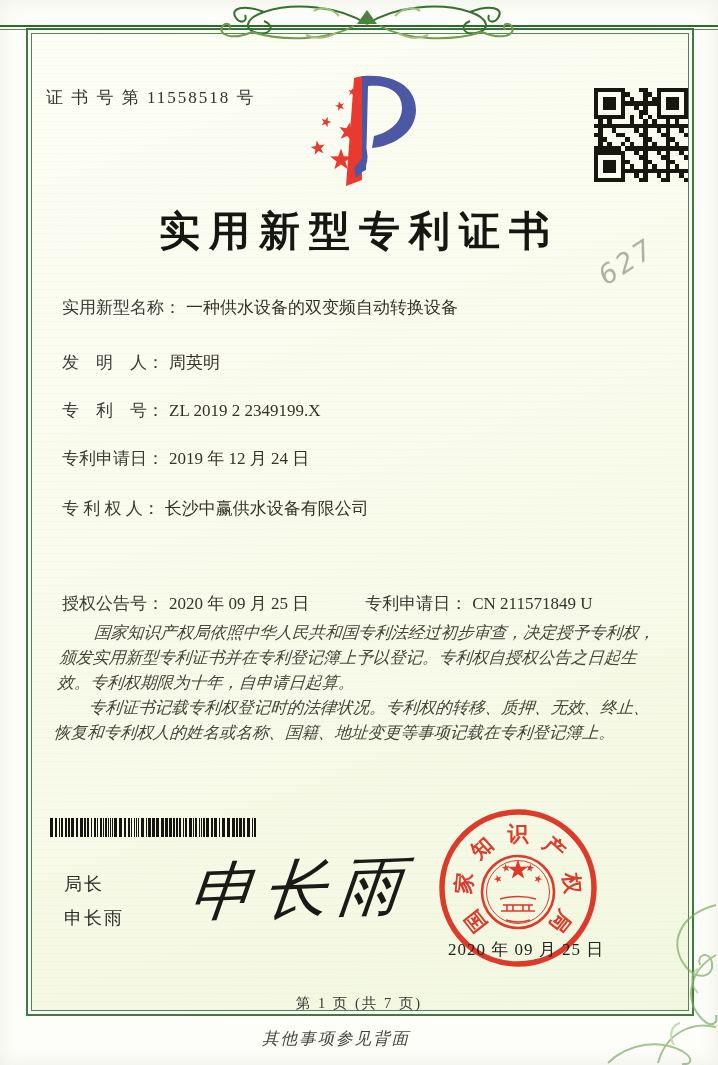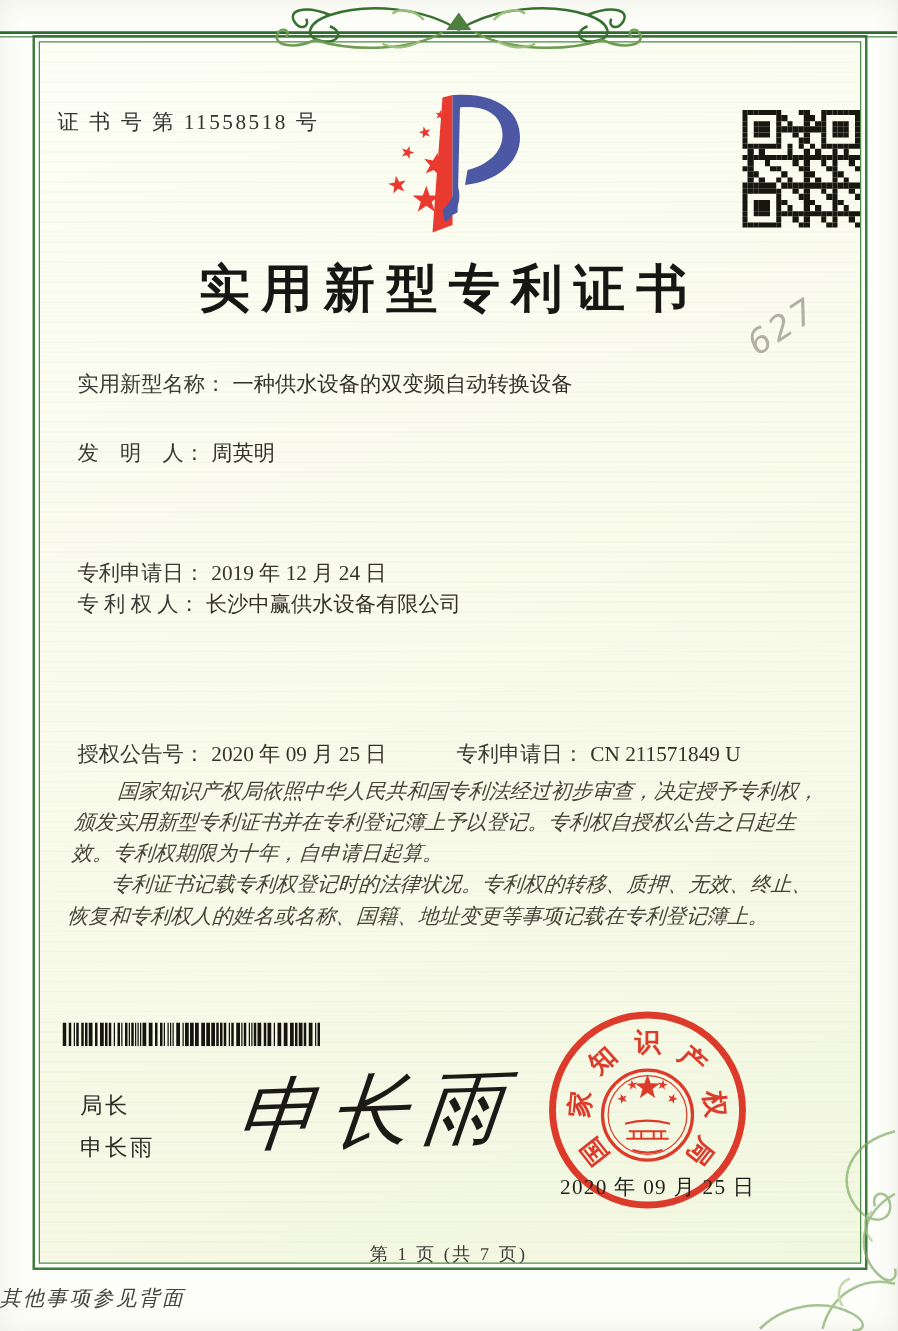--- a/index.html
+++ b/index.html
@@ -38,21 +38,21 @@
   .barcode{left:50px;top:818px;width:214px;height:19px;z-index:3;font-size:0;white-space:nowrap;overflow:hidden;}
   .barcode span{display:inline-block;height:19px;background:#15140f;vertical-align:top;}
   .officer-title{left:64px;top:872px;font-size:18px;color:#2e2d28;z-index:3;letter-spacing:2px;}
   .officer-name{left:64px;top:906px;font-size:18px;color:#2e2d28;z-index:3;letter-spacing:2px;}
   .signature{left:190px;top:846px;font-size:64px;color:#1b1a17;z-index:3;
              letter-spacing:10px;transform:rotate(-2deg) skewX(-8deg);font-weight:500;
              font-style:italic;}
   .seal{left:436px;top:806px;z-index:4;}
   .seal-date{left:448px;top:938px;font-size:17px;color:#201f1b;letter-spacing:1px;z-index:5;}
   .page-number{left:0;top:994px;width:718px;text-align:center;font-size:14.5px;color:#3a3933;z-index:3;letter-spacing:2px;}
-  .footer-note{left:0;top:1028px;width:672px;font-size:16.5px;color:#45443c;
+  .footer-note{left:0;top:1028px;width:672px;text-align:center;font-size:16.5px;color:#45443c;
                z-index:3;font-style:italic;letter-spacing:2px;}
   .top-ornament{left:0;top:0;z-index:2;}
   .corner-ornament{right:0;bottom:0;z-index:2;opacity:.8;}
   .logo{left:296px;top:74px;z-index:3;}
   .qr{left:594px;top:88px;width:94px;height:94px;z-index:3;display:grid;
       grid-template-columns:repeat(21,1fr);grid-template-rows:repeat(21,1fr);}
   .qr i{display:block;}
   .qr i.d{background:#17160f;}
 </style>
 </head>
@@ -557,24 +557,27 @@
   <div class="abs title">实用新型专利证书</div>
 
   <div class="abs pencil-note">627</div>
 
   <div class="abs field-row" style="top:351px">
     <span class="field-label">发　明　人：</span><span class="field-value">周英明</span>
   </div>
   <div class="abs field-row" style="top:296px">
     <span class="field-label">实用新型名称：</span><span class="field-value">一种供水设备的双变频自动转换设备</span>
   </div>
+  <div class="abs field-row" style="top:399px">
+    <span class="field-label">专　利　号：</span><span class="field-value">ZL 2019 2 2349199.X</span>
+  </div>
   <div class="abs field-row" style="top:447px">
     <span class="field-label">专利申请日：</span><span class="field-value">2019 年 12 月 24 日</span>
   </div>
-  <div class="abs field-row" style="top:472px">
+  <div class="abs field-row" style="top:497px">
     <span class="field-label">专 利 权 人：</span><span class="field-value">长沙中赢供水设备有限公司</span>
   </div>
   <div class="abs field-row" style="top:592px">
     <span class="field-label">授权公告号：</span><span class="field-value">2020 年 09 月 25 日</span><span class="pair2"><span class="field-label">专利申请日：</span><span class="field-value">CN 211571849 U</span></span>
   </div>
 
   <div class="abs paragraphs">
     <p>国家知识产权局依照中华人民共和国专利法经过初步审查，决定授予专利权，颁发实用新型专利证书并在专利登记簿上予以登记。专利权自授权公告之日起生效。专利权期限为十年，自申请日起算。</p>
     <p>专利证书记载专利权登记时的法律状况。专利权的转移、质押、无效、终止、恢复和专利权人的姓名或名称、国籍、地址变更等事项记载在专利登记簿上。</p>
   </div>

